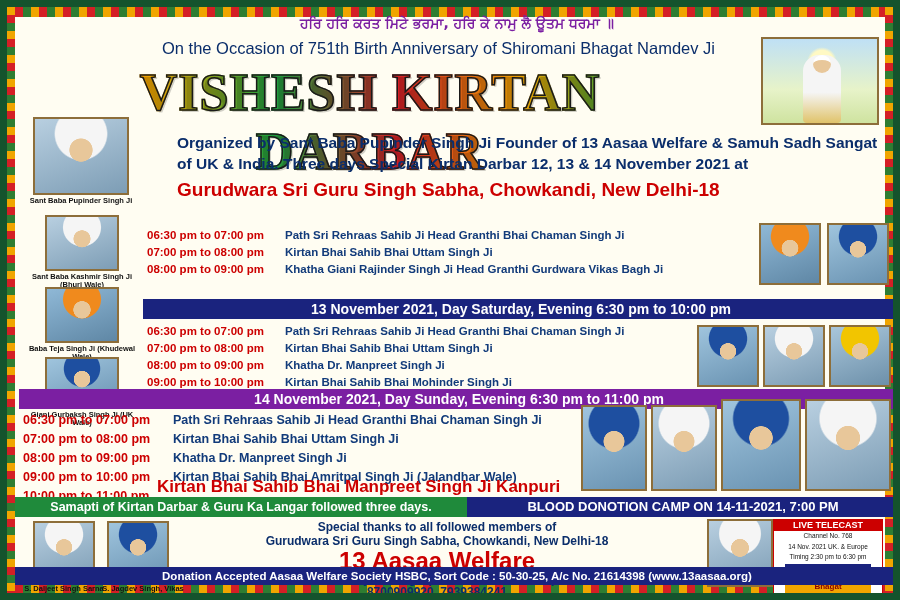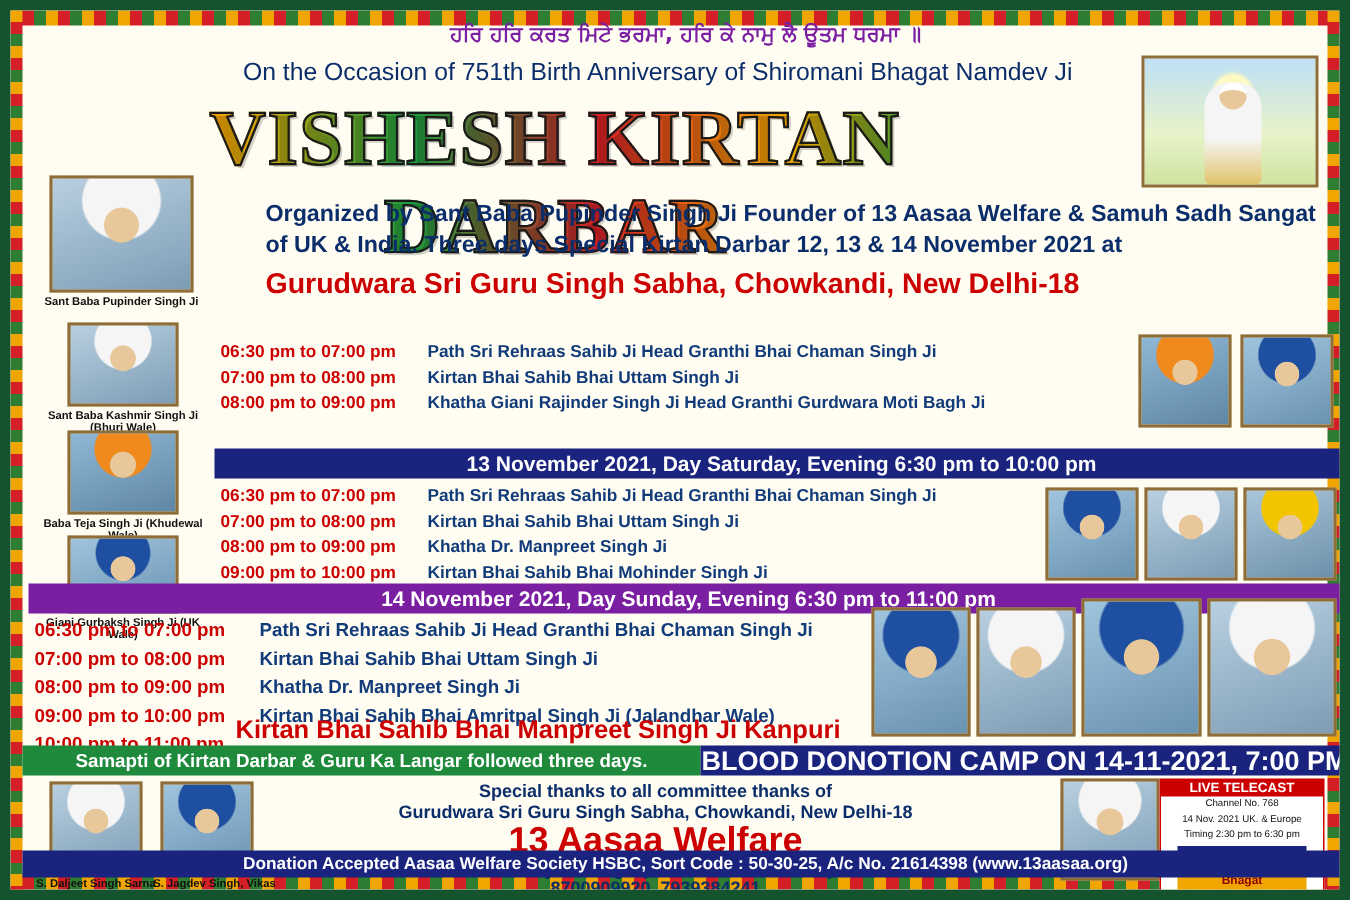--- a/index.html
+++ b/index.html
@@ -112,21 +112,21 @@
     font-size:17px; font-weight:bold; color:#c00;
   }
 
   .band-samapti {
     position:absolute; left:8px; top:490px; width:452px; height:20px;
     background:#1f8a3b; color:#fff; font-weight:bold; font-size:12.5px;
     line-height:20px; text-align:center;
   }
   .band-blood {
     position:absolute; left:460px; top:490px; width:432px; height:20px;
-    background:#1a237e; color:#fff; font-weight:bold; font-size:18px;
+    background:#1a237e; color:#fff; font-weight:bold; font-size:13px;
     line-height:20px; text-align:center;
   }
 
   .thanks {
     position:absolute; left:170px; top:512px; width:520px; text-align:center;
     font-size:12px; font-weight:bold; color:#0b2e6b; line-height:1.35;
   }
   .aasaa {
     position:absolute; left:170px; top:540px; width:520px; text-align:center;
     font-size:24px; font-weight:bold; color:#c00;
@@ -228,21 +228,21 @@
   <div class="org-venue">Gurudwara Sri Guru Singh Sabha, Chowkandi, New Delhi-18</div>
 
   <div class="sched" style="left:140px; top:220px; width:620px;">
     <div class="row">
       <span class="time">06:30 pm to 07:00 pm</span><span class="desc">Path Sri Rehraas Sahib Ji Head Granthi Bhai Chaman Singh Ji</span>
     </div>
     <div class="row">
       <span class="time">07:00 pm to 08:00 pm</span><span class="desc">Kirtan Bhai Sahib Bhai Uttam Singh Ji</span>
     </div>
     <div class="row">
-      <span class="time">08:00 pm to 09:00 pm</span><span class="desc">Khatha Giani Rajinder Singh Ji Head Granthi Gurdwara Moti Bagh Ji</span>
+      <span class="time">08:00 pm to 09:00 pm</span><span class="desc">Khatha Giani Rajinder Singh Ji Head Granthi Gurdwara Vikas Bagh Ji</span>
     </div>
   </div>
 
   <div class="photo turban-orange group-photo" style="left:752px; top:216px; width:62px; height:62px;">
       <div class="face"></div>
     </div>
   <div class="photo turban-blue group-photo" style="left:820px; top:216px; width:62px; height:62px;">
       <div class="face"></div>
     </div>
 
@@ -311,21 +311,21 @@
   <div class="photo turban-white" style="left:26px; top:514px; width:62px; height:62px;">
       <div class="face"></div>
     </div>
   <div class="caption" style="left:14px; top:578px; width:86px;">S. Daljeet Singh Sarna</div>
 
   <div class="photo turban-blue" style="left:100px; top:514px; width:62px; height:62px;">
       <div class="face"></div>
     </div>
   <div class="caption" style="left:90px; top:578px; width:92px;">S. Jagdev Singh, Vikas Puri</div>
 
-  <div class="thanks">Special thanks to all committee thanks of</div>
+  <div class="thanks">Special thanks to all followed members of</div>
   <div class="thanks" style="top:526px;">Gurudwara Sri Guru Singh Sabha, Chowkandi, New Delhi-18</div>
   <div class="aasaa">13 Aasaa Welfare</div>
   <div class="sewadar">S. Inderjeet Singh (Mukh Sewadar India)</div>
   <div class="phones">8700909920,  7939384241</div>
 
   <div class="photo turban-white" style="left:700px; top:512px; width:66px; height:68px;">
       <div class="face"></div>
     </div>
 
   <div class="telecast">

